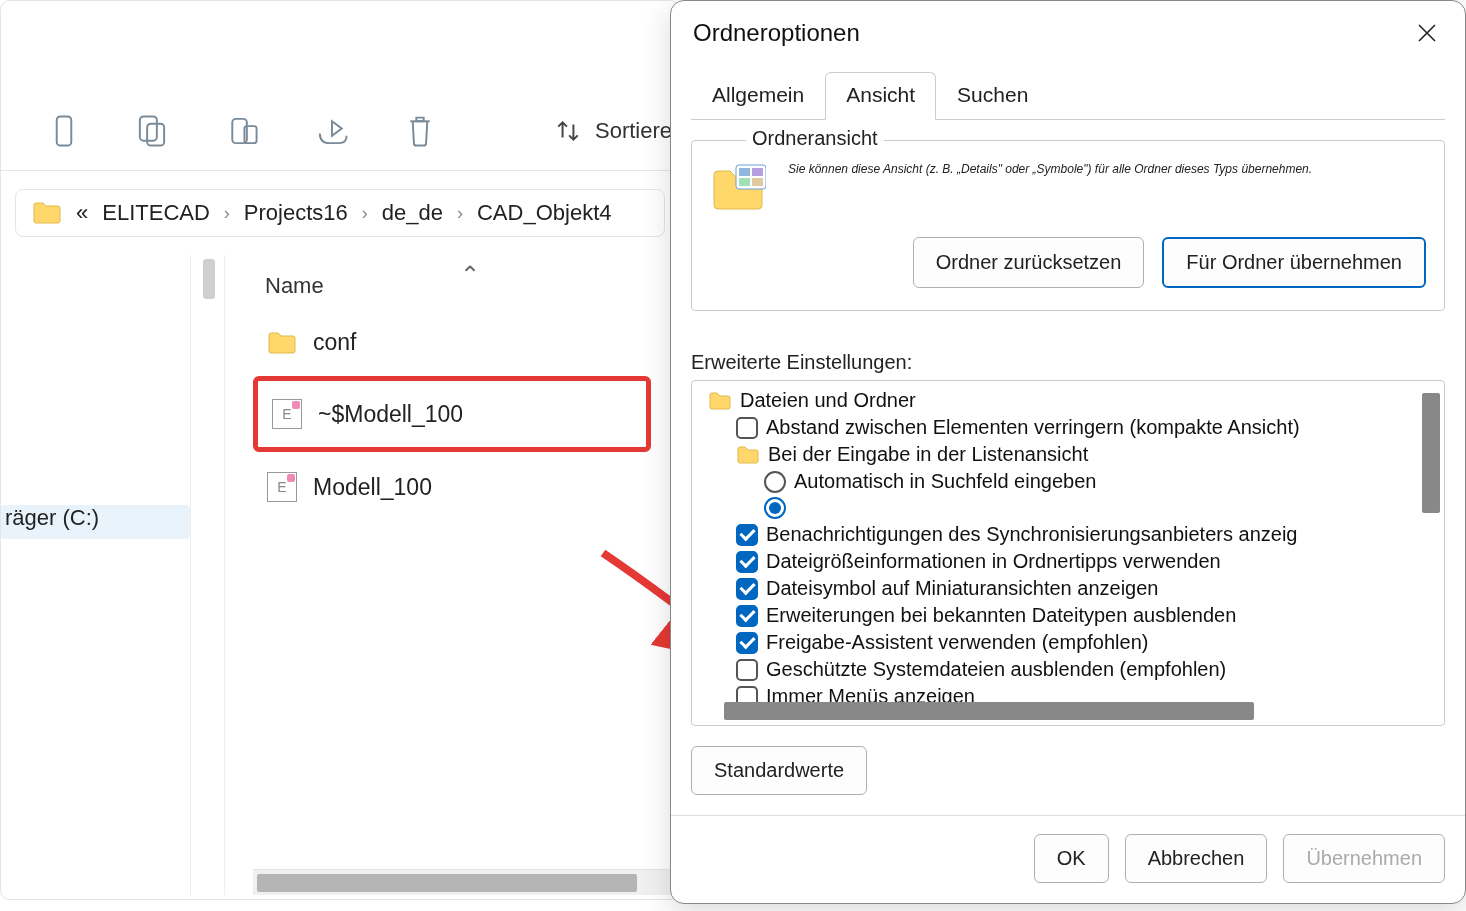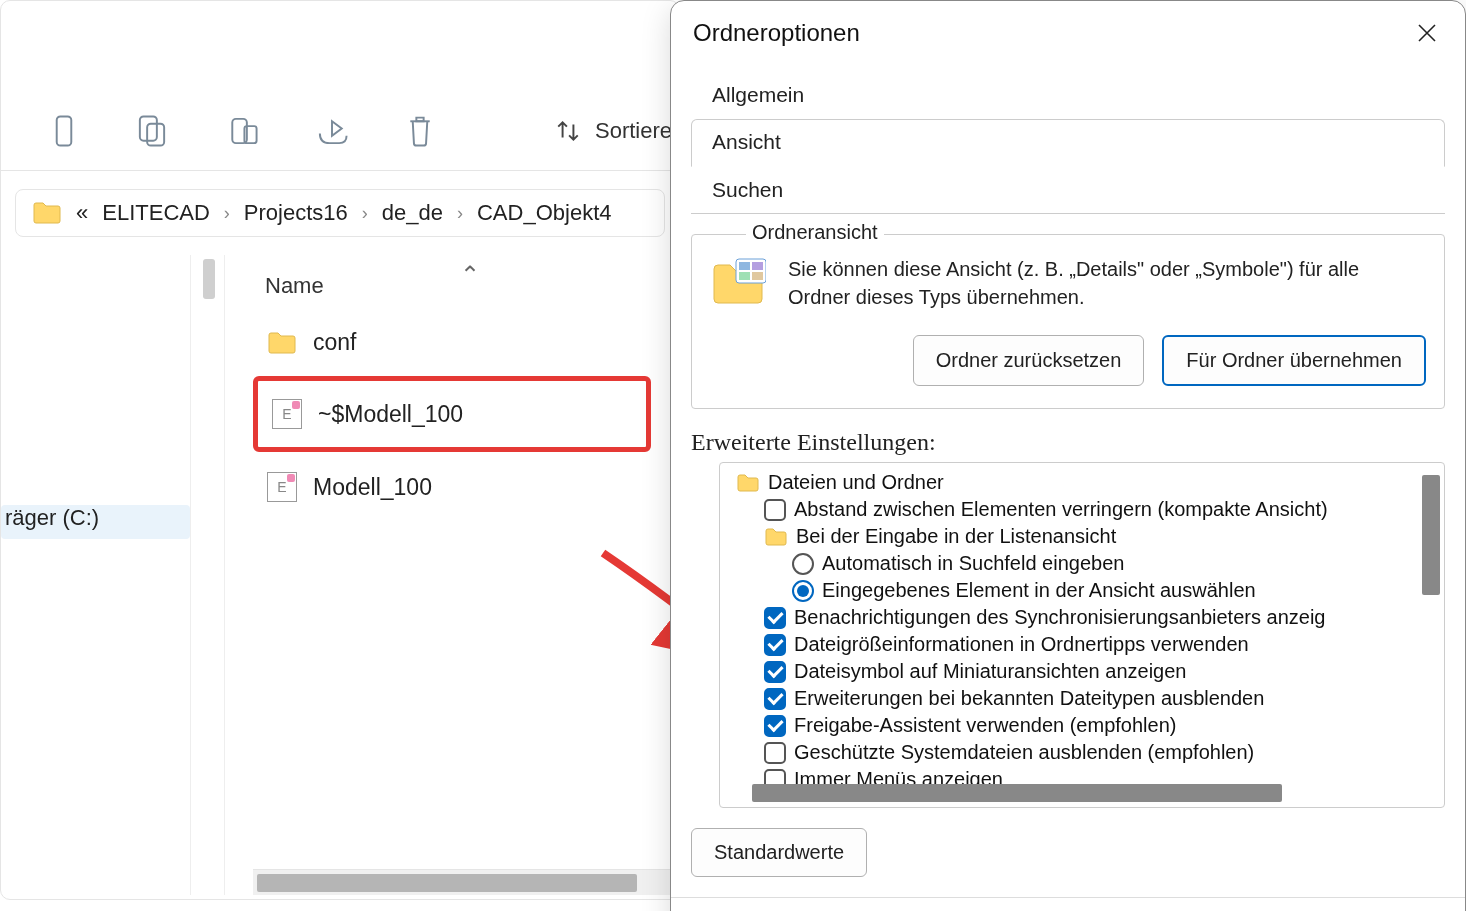--- a/index.html
+++ b/index.html
@@ -38,36 +38,36 @@
 .file-e { width: 30px; height: 30px; border: 1px solid #999; display: flex; align-items: center; justify-content: center; font-size: 14px; color: #888; position: relative; }
 .file-e::after { content: ""; position: absolute; top: 1px; right: 1px; width: 8px; height: 8px; background: #f08ab5; border-radius: 2px; }
 
 
 .dialog { position: absolute; left: 670px; top: 0; width: 796px; background: #fff; border: 1px solid #888; border-radius: 14px; box-shadow: 0 8px 30px rgba(0,0,0,0.15); }
 .dlg-titlebar { display: flex; align-items: center; justify-content: space-between; padding: 14px 20px 10px 22px; }
 .dlg-title { font-size: 24px; color: #111; }
 .dlg-close { width: 36px; height: 36px; display: flex; align-items: center; justify-content: center; cursor: pointer; border-radius: 6px; }
 .dlg-content { padding: 10px 20px 20px 20px; }
 
-.tabs { display: flex; gap: 0; border-bottom: 1px solid #ccc; flex-direction: column; }
+.tabs { display: flex; gap: 0; border-bottom: 1px solid #ccc; }
 .tab { padding: 10px 20px 12px 20px; font-size: 21px; color: #222; border: 1px solid transparent; border-bottom: none; cursor: pointer; position: relative; top: 1px; }
 .tab.active { border: 1px solid #ccc; border-bottom: 1px solid #fff; background: #fff; border-top-left-radius: 6px; border-top-right-radius: 6px; }
 
 .group { border: 1px solid #ccc; border-radius: 4px; margin-top: 20px; padding: 20px 18px 22px 18px; position: relative; }
 .group-title { position: absolute; top: -14px; left: 14px; background: #fff; padding: 0 6px; font-size: 20px; color: #222; margin-left: 40px; }
 .group-row1 { display: flex; gap: 22px; align-items: flex-start; }
 .group-icon { width: 56px; height: 52px; position: relative; }
-.group-desc { font-size: 20px; color: #222; line-height: 1.4; }
+.group-desc { font-size: 12px; color: #222; line-height: 1.4; font-style: italic; }
 .group-btns { display: flex; gap: 18px; justify-content: flex-end; margin-top: 24px; }
 .btn { border: 1px solid #b0b0b0; border-radius: 6px; background: #fdfdfd; padding: 12px 22px; font-size: 20px; color: #222; cursor: pointer; }
 .btn.primary { border: 2px solid #0067c0; }
 .btn.disabled { color: #aaa; cursor: default; }
 
-.adv-label { margin-top: 20px; font-size: 24px; color: #222; font-family: Liberation Serif, serif; }
-.tree { border: 1px solid #ccc; border-radius: 4px; margin-top: 6px; height: 346px; position: relative; padding: 6px 16px 0 10px; overflow: hidden; margin-left: 28px; }
+.adv-label { margin-top: 40px; font-size: 20px; color: #222; }
+.tree { border: 1px solid #ccc; border-radius: 4px; margin-top: 6px; height: 346px; position: relative; padding: 6px 16px 0 10px; overflow: hidden; }
 .tree-scroll { position: absolute; right: 2px; top: 2px; bottom: 34px; width: 24px; }
 .tree-scroll .vthumb { position: absolute; top: 10px; right: 2px; width: 18px; height: 120px; background: #888; border-radius: 2px; }
 .tree-hscroll { position: absolute; left: 2px; right: 28px; bottom: 2px; height: 24px; }
 .tree-hscroll .hthumb2 { position: absolute; left: 30px; top: 3px; width: 530px; height: 18px; background: #888; border-radius: 2px; }
 
 .tree ul { list-style: none; }
 .tree li { display: flex; align-items: center; gap: 8px; padding: 2px 0; font-size: 20px; color: #111; white-space: nowrap; }
 .tree .lvl1 { padding-left: 6px; }
 .tree .lvl2 { padding-left: 34px; }
 .tree .lvl3 { padding-left: 62px; }
@@ -244,21 +244,20 @@
               <path d="M2 4 Q2 2 4 2 H9 L12 5 H20 Q22 5 22 7 V16 Q22 18 20 18 H4 Q2 18 2 16 Z" fill="#ffd76a" stroke="#e0b94f"></path>
             </svg>
           <span>Bei der Eingabe in der Listenansicht</span>
         </li>
         <li class="lvl3">
             <span class="radio"></span>
             <span>Automatisch in Suchfeld eingeben</span>
           </li>
         <li class="lvl3">
             <span class="radio selected"></span>
-            <span>Eingegebenes Element in der Ansicht auswählen</span>
           </li>
         <li class="lvl2">
             <span class="chk checked"></span>
             <span>Benachrichtigungen des Synchronisierungsanbieters anzeig</span>
           </li>
         <li class="lvl2">
             <span class="chk checked"></span>
             <span>Dateigrößeinformationen in Ordnertipps verwenden</span>
           </li>
         <li class="lvl2">

